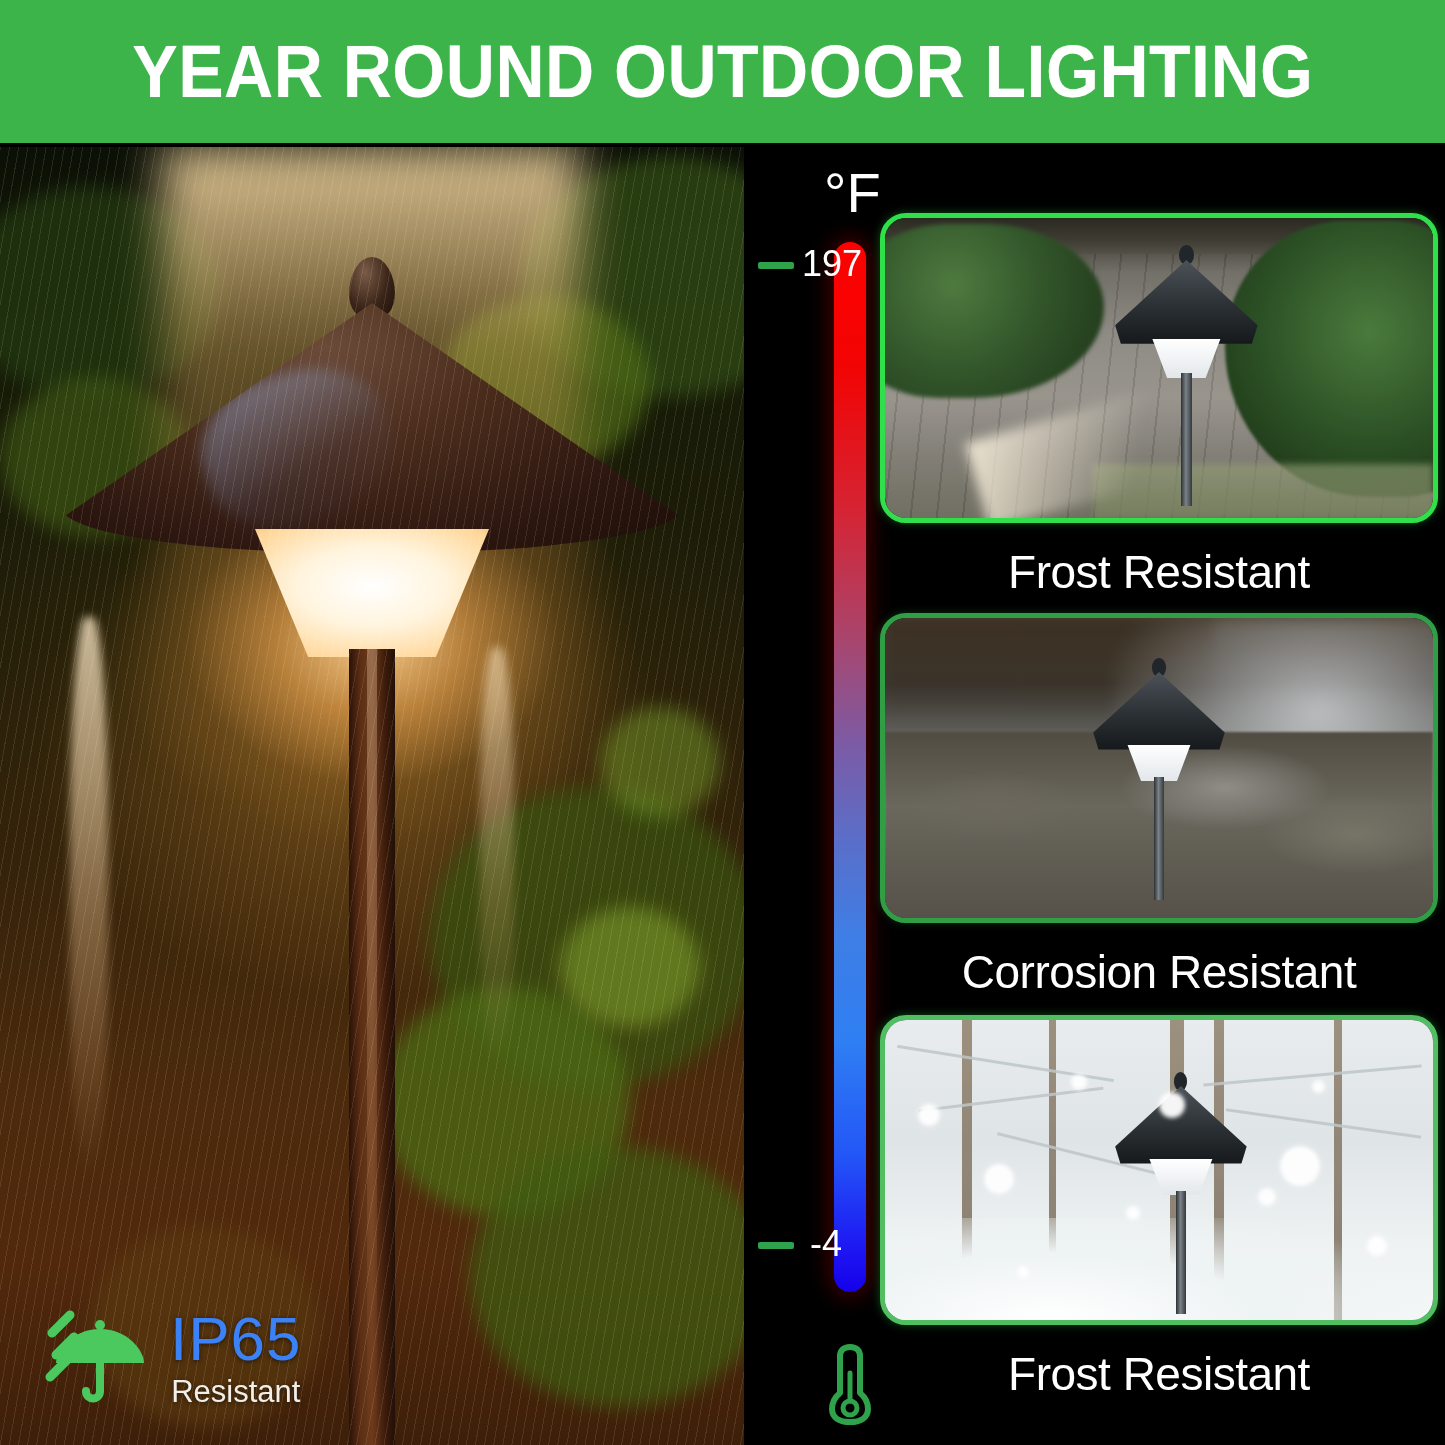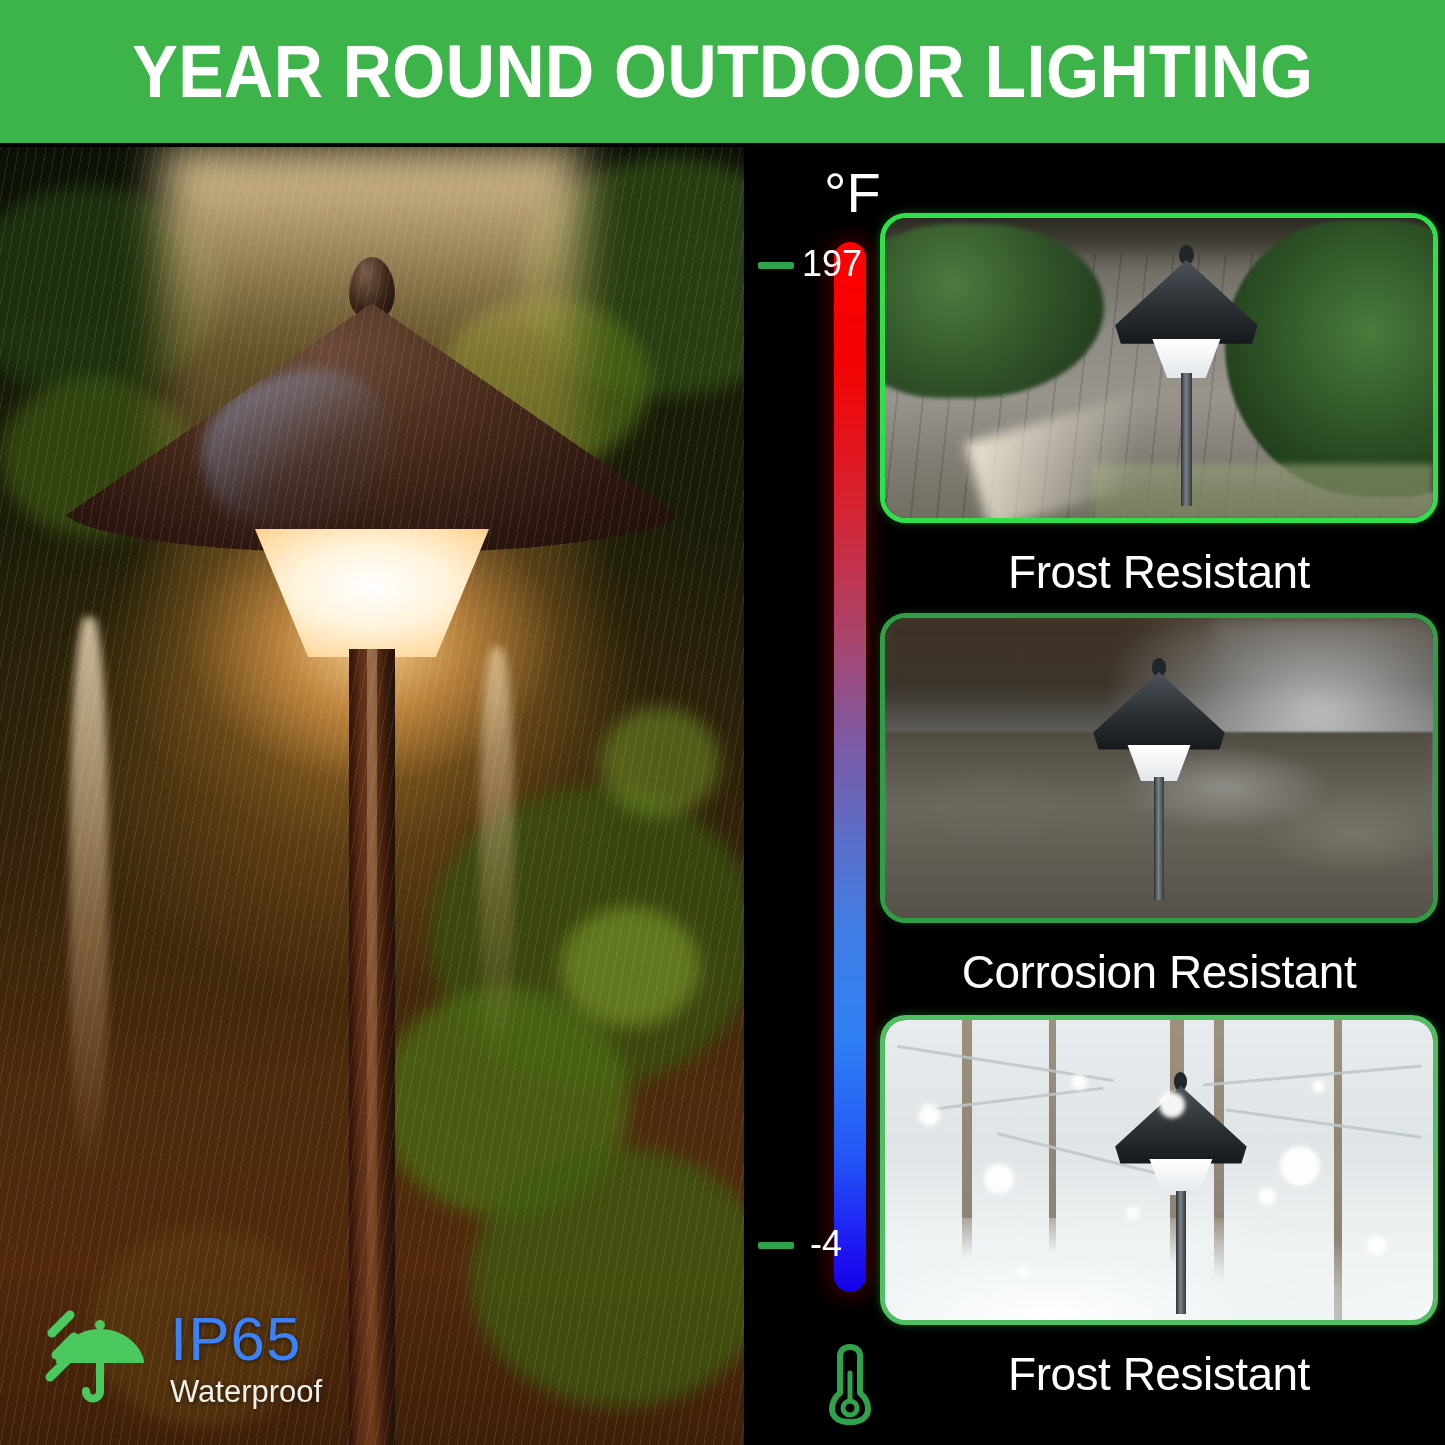--- a/index.html
+++ b/index.html
@@ -202,21 +202,21 @@
             <line x1="14" y1="52" x2="32" y2="34"></line>
             <line x1="8" y1="74" x2="26" y2="56"></line>
           </g>
           <path d="M58 26 C30 26 14 48 14 60 L102 60 C102 48 86 26 58 26 Z" fill="#4cc95e"></path>
           <circle cx="58" cy="22" r="5" fill="#4cc95e"></circle>
           <path d="M58 60 L58 88 C58 98 44 98 44 88" fill="none" stroke="#4cc95e" stroke-width="8" stroke-linecap="round"></path>
         </svg>
       </div>
       <div class="ip-texts">
         <div class="ip-main">IP65</div>
-        <div class="ip-sub">Waterproof</div>
+        <div class="ip-sub">Resistant</div>
       </div>
     </div>
   </div>
 
   <div class="panel">
 
     <div class="scale">
       <div class="deg-f">°F</div>
       <div class="gradbar"></div>
       <div class="tick tick-hi"></div>

